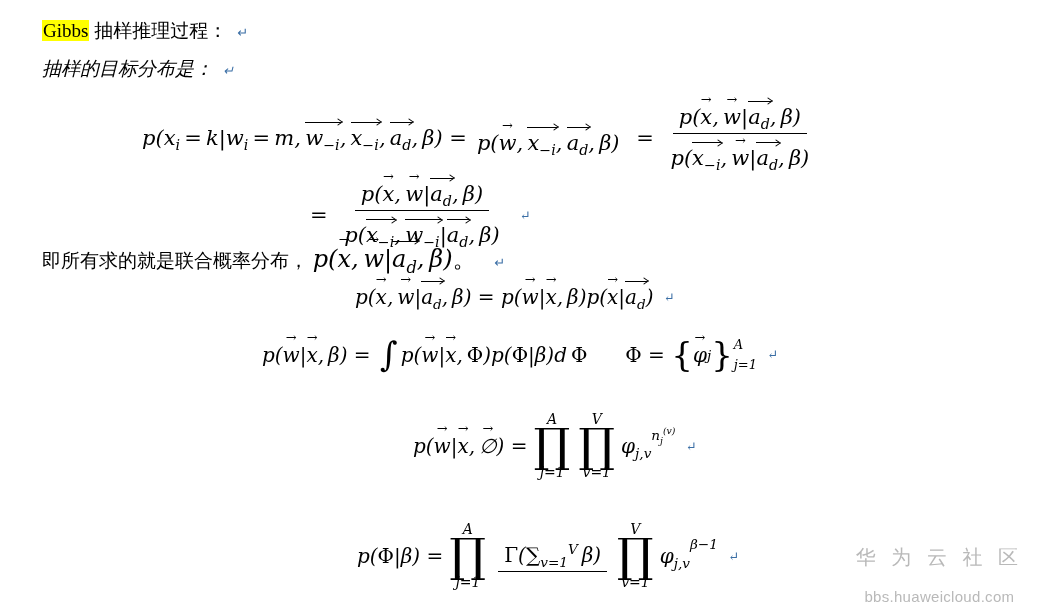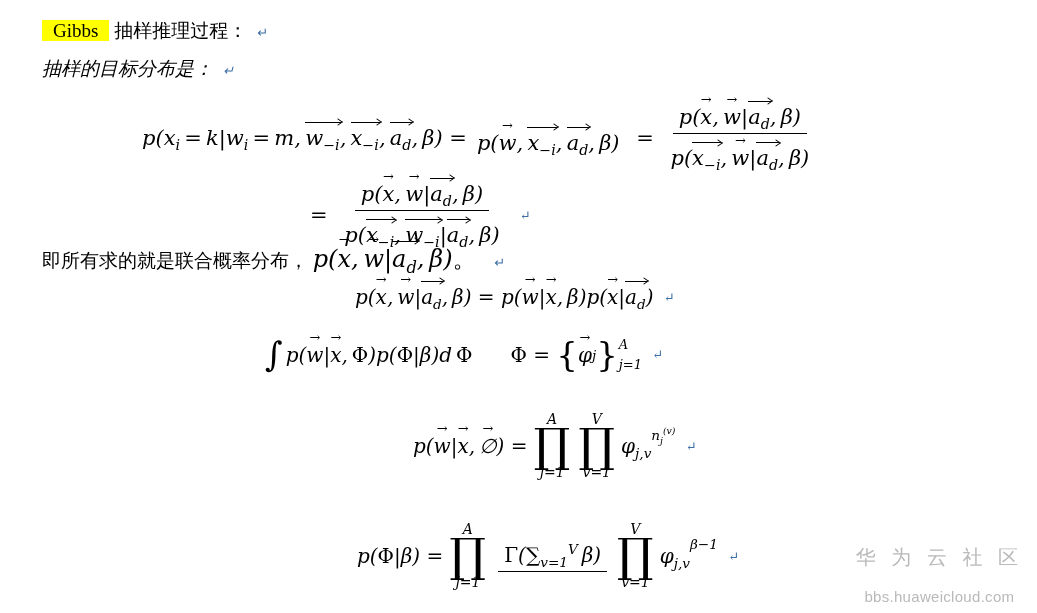--- a/index.html
+++ b/index.html
@@ -25,21 +25,21 @@
   
   .line {
     position: absolute;
     white-space: nowrap;
     font-size: 19px;
     line-height: 1.2;
   }
 
   .hl {
     background: #ffff00;
-    padding: 0 11px;
+    padding: 0 1px;
   }
 
   .pilcrow {
     color: #3a6ea5;
     font-size: 13px;
     vertical-align: middle;
     margin-left: 10px;
   }
 
   
@@ -229,20 +229,21 @@
 
   <div class="math" style="left:355px; top:283px; font-size:20px;">
     <span class="mrow">
       <span>p(<span class="hat">x</span>, <span class="hat">w</span>|<span class="vec">a<sub>d</sub></span>, β)&nbsp;=&nbsp;p(<span class="hat">w</span>|<span class="hat">x</span>, β)p(<span class="hat">x</span>|<span class="vec">a<sub>d</sub></span>)</span>
       <span class="pilcrow">↵</span>
     </span>
   </div>
 
   <div class="math" style="left:262px; top:338px; font-size:20px;">
     <span class="mrow">
+      <span>p(<span class="hat">w</span>|<span class="hat">x</span>, β)&nbsp;=&nbsp;</span>
       <span class="intg">∫</span>
       <span>p(<span class="hat">w</span>|<span class="hat">x</span>, <span class="rm">Φ</span>)p(<span class="rm">Φ</span>|β)d <span class="rm">Φ</span></span>
       <span style="display:inline-block; width:38px;"></span>
       <span class="rm">Φ</span>
         <span>&nbsp;=&nbsp;</span>
       <span class="brace">{</span>
       <span class="hat">φ</span>
         <sub>j</sub>
       <span class="brace">}</span>
       <span class="sub-sup-stack">

